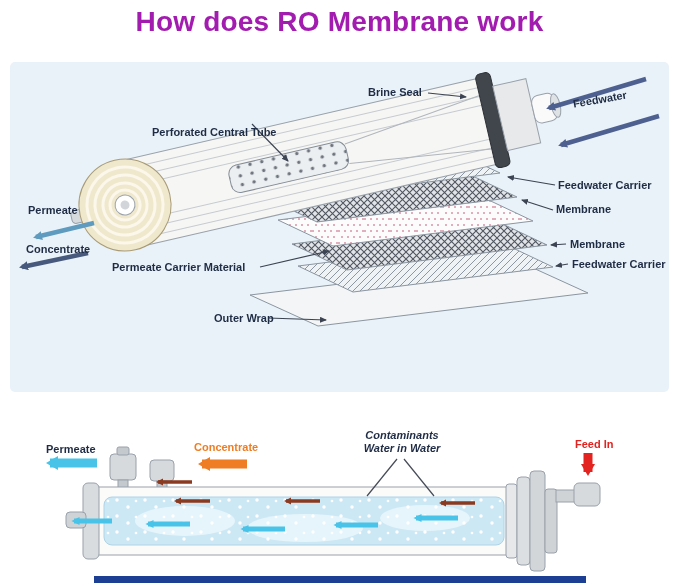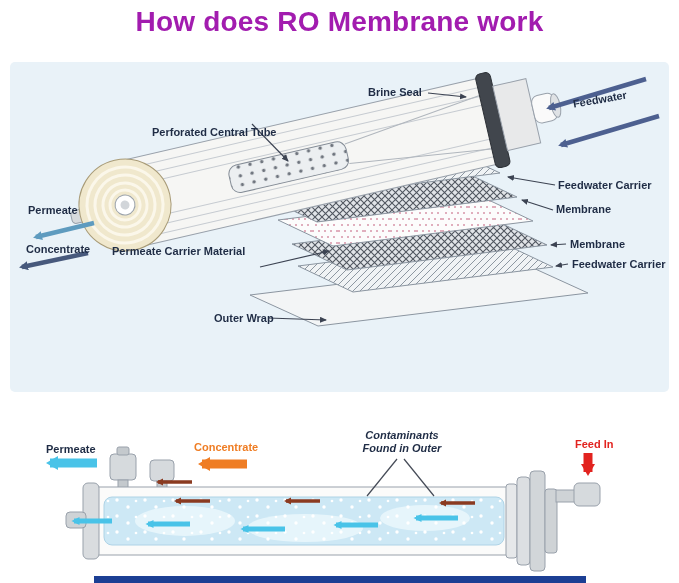--- a/index.html
+++ b/index.html
@@ -180,24 +180,24 @@
 
   <div class="lbl" style="left:152px; top:110px;margin-top:16px;">Perforated Central Tube</div>
   <div class="lbl" style="left:368px; top:86px;text-align:center;">Brine Seal</div>
   <div class="lbl rot" style="left:572px; top:98px;">Feedwater</div>
   <div class="lbl" style="left:558px; top:179px;">Feedwater Carrier</div>
   <div class="lbl" style="left:556px; top:203px;">Membrane</div>
   <div class="lbl" style="left:570px; top:238px;">Membrane</div>
   <div class="lbl" style="left:572px; top:258px;">Feedwater Carrier</div>
   <div class="lbl" style="left:28px;  top:204px;">Permeate</div>
   <div class="lbl" style="left:26px;  top:243px;">Concentrate</div>
-  <div class="lbl" style="left:112px; top:245px;">Permeate Carrier Material</div>
+  <div class="lbl" style="left:112px; top:261px;">Permeate Carrier Material</div>
   <div class="lbl" style="left:214px; top:312px;">Outer Wrap</div>
 
   <div class="lbl" style="left:46px;  top:443px;">Permeate</div>
   <div class="lbl orange" style="left:194px; top:441px;">Concentrate</div>
   <div class="lbl center" style="left:338px; top:429px; width:128px;">
     <div>Contaminants</div>
-    <div>Found in Outer</div>
+    <div>Water in Water</div>
   </div>
   <div class="lbl red" style="left:568px; top:438px;">Feed In</div>
 
 </div>
 
 </body></html>

